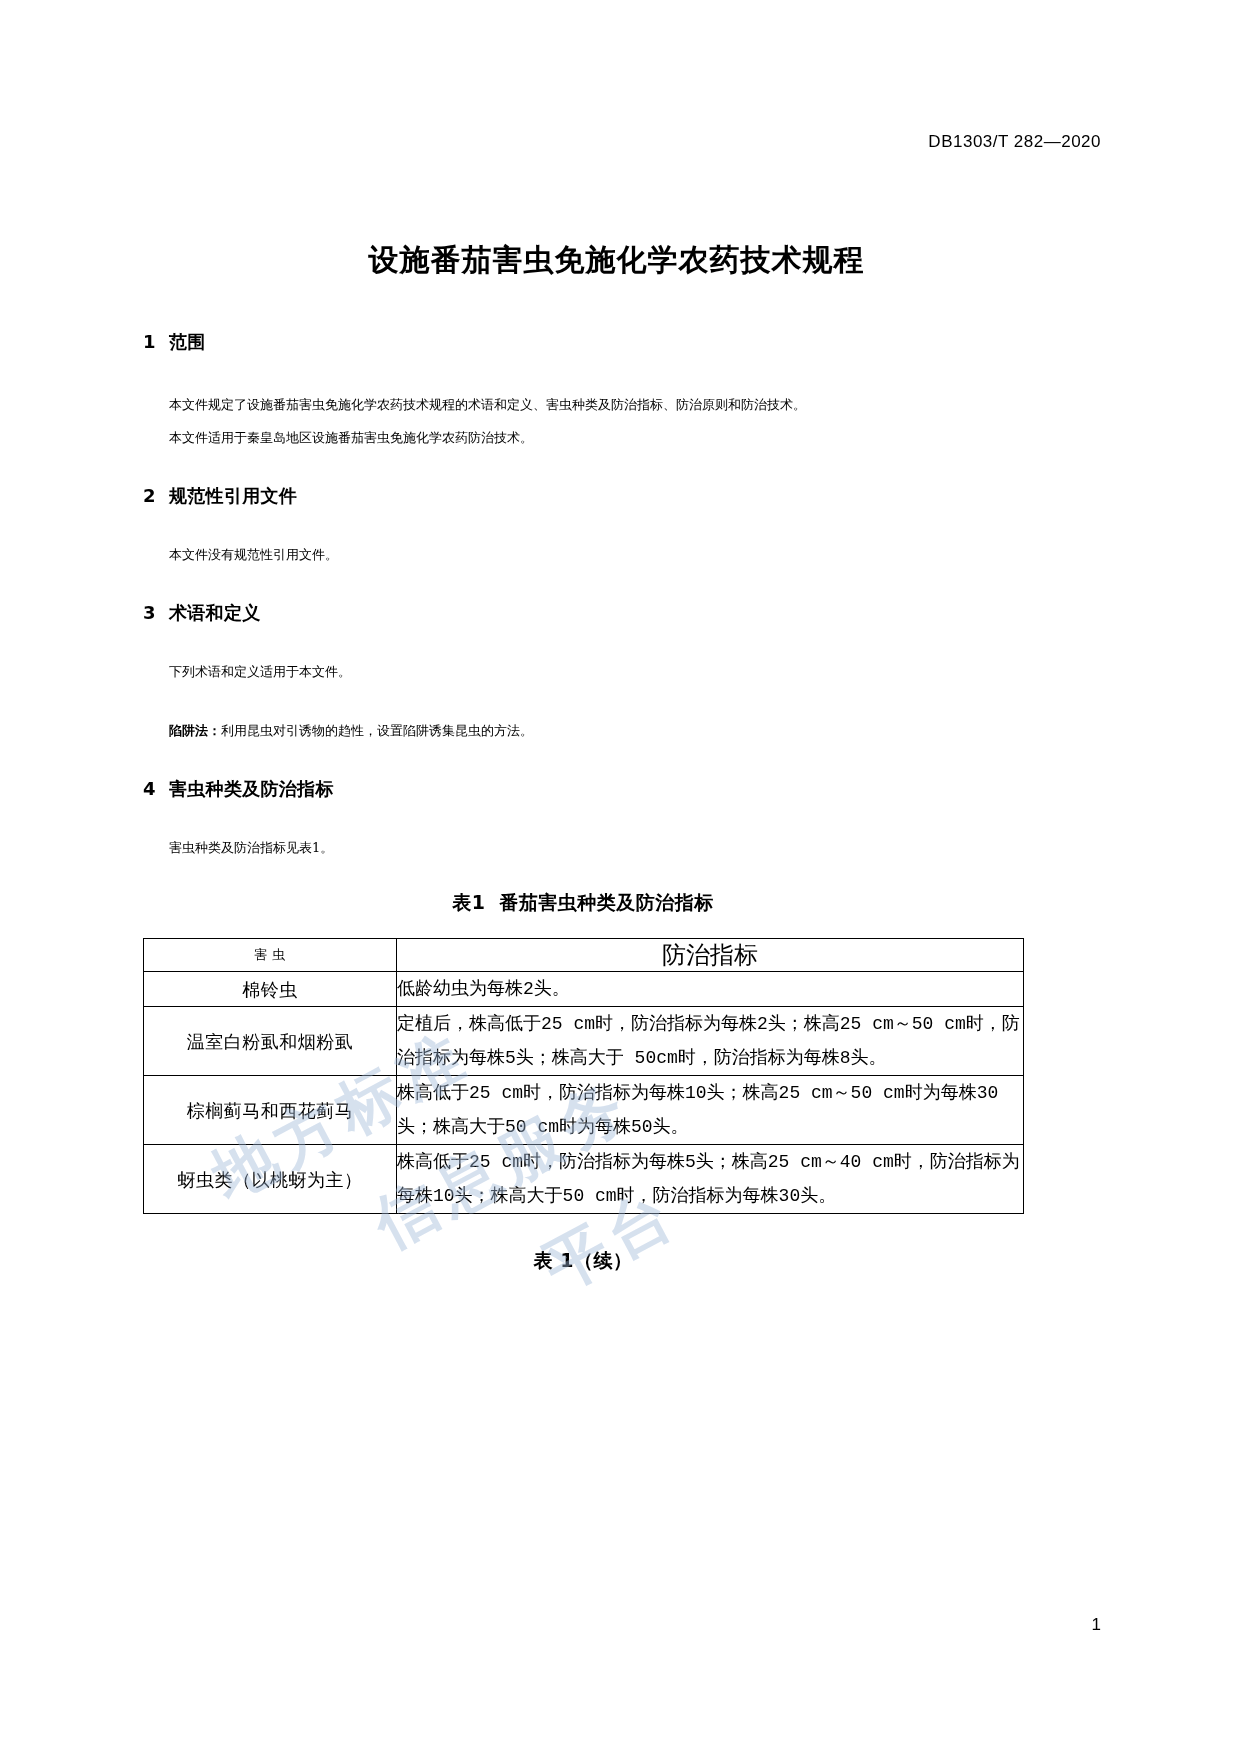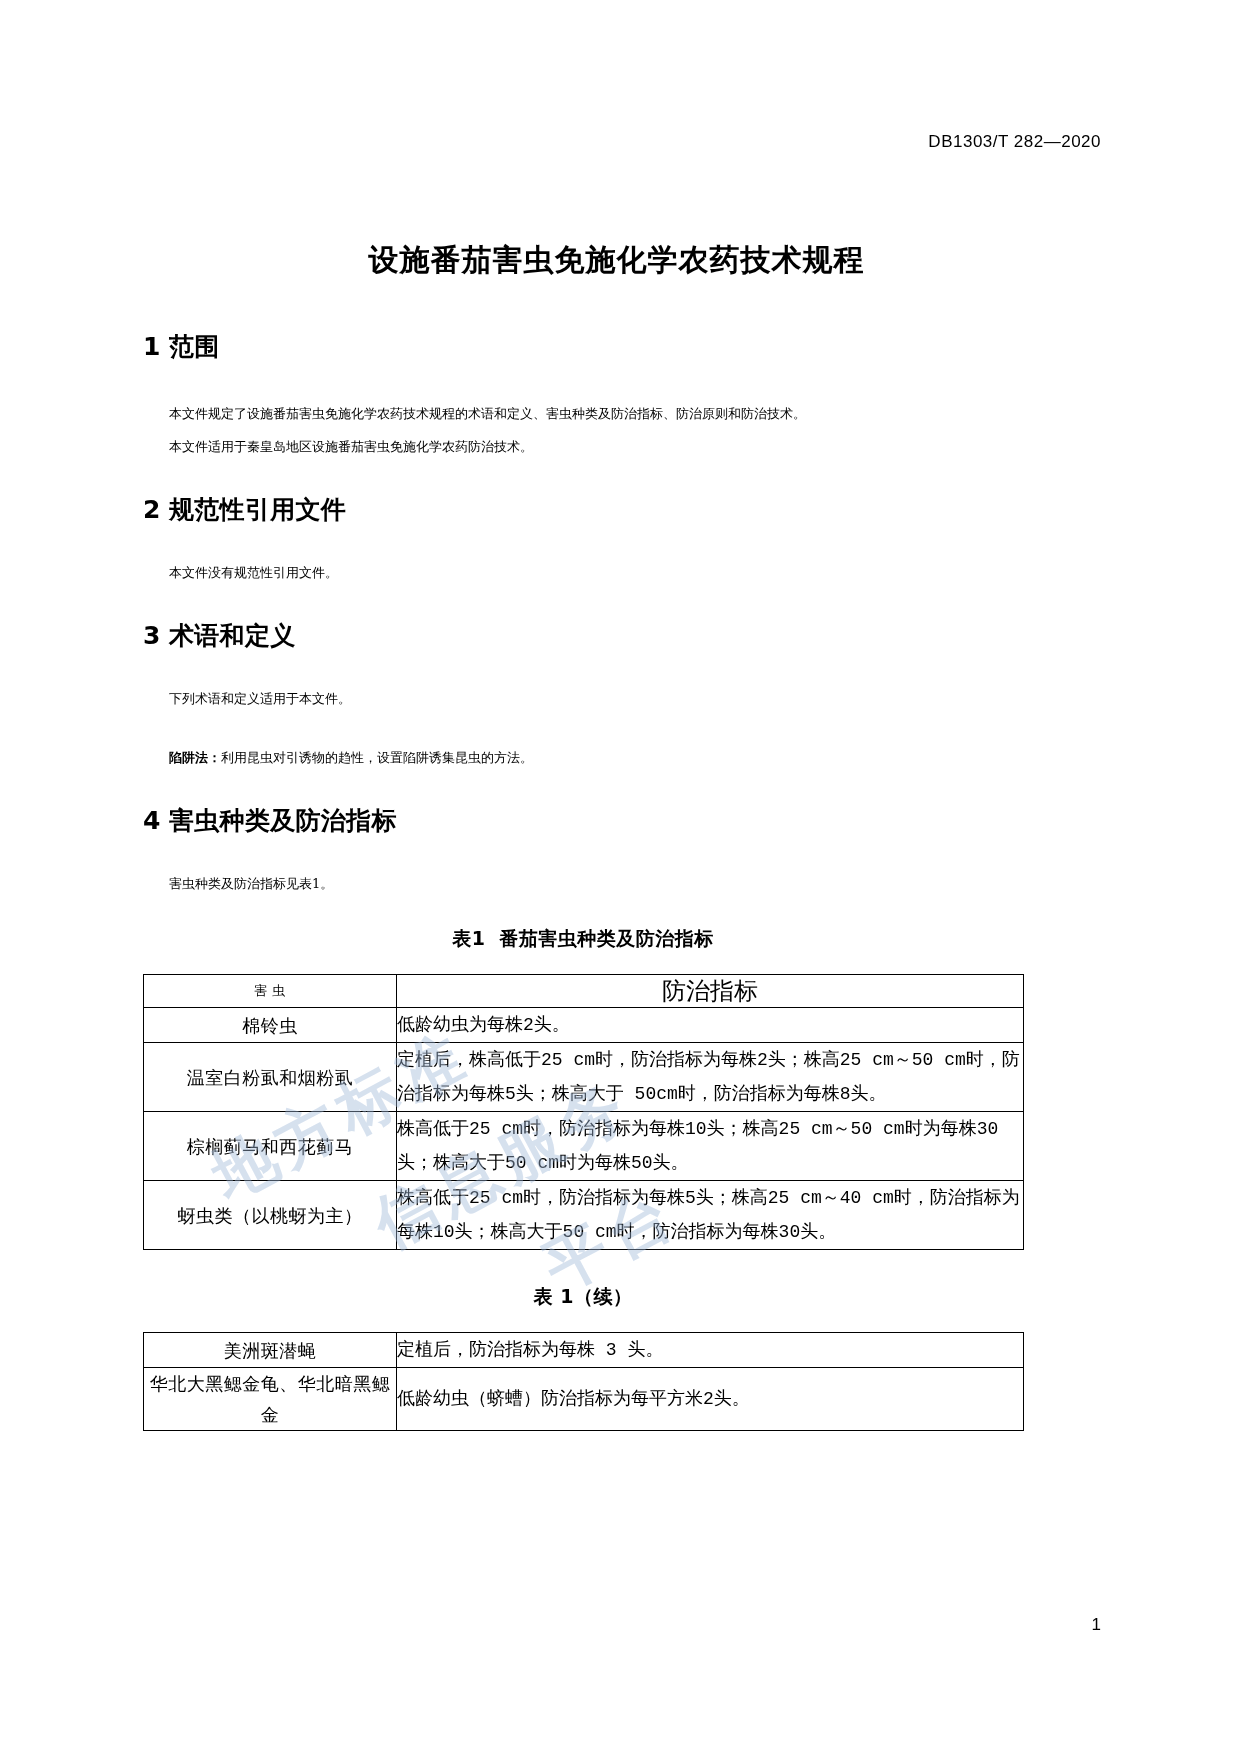--- a/index.html
+++ b/index.html
@@ -50,21 +50,21 @@
   .content {
     position: absolute;
     left: 143px;
     top: 330px;
     width: 880px;
   }
 
   .clause-head {
     font-family: "DejaVu Sans", "Liberation Sans", sans-serif;
     font-weight: bold;
-    font-size: 25px;
+    font-size: 18px;
     margin: 0;
     padding: 0;
     letter-spacing: 0.3px;
   }
   .clause-head .num {
     display: inline-block;
     min-width: 26px;
   }
 
   .para {
@@ -264,34 +264,18 @@
     </table>
 
     <div class="sp-34"></div>
 
     <div class="table-caption">
       <span>表 1</span><span>（续）</span>
     </div>
 
     <div class="sp-22"></div>
 
-    <table class="tbl">
-      <colgroup>
-          <col class="c1">
-          <col class="c2">
-        </colgroup>
-      <tbody>
-        <tr>
-          <td class="cell-pest">美洲斑潜蝇</td>
-          <td class="cell-idx">定植后，防治指标为每株 3 头。</td>
-        </tr>
-        <tr>
-          <td class="cell-pest">华北大黑鳃金龟、华北暗黑鳃金</td>
-          <td class="cell-idx">低龄幼虫（蛴螬）防治指标为每平方米2头。</td>
-        </tr>
-      </tbody>
-    </table>
 
   </div>
 
   <div class="page-number">1</div>
 
 </div>
 
 </body></html>

